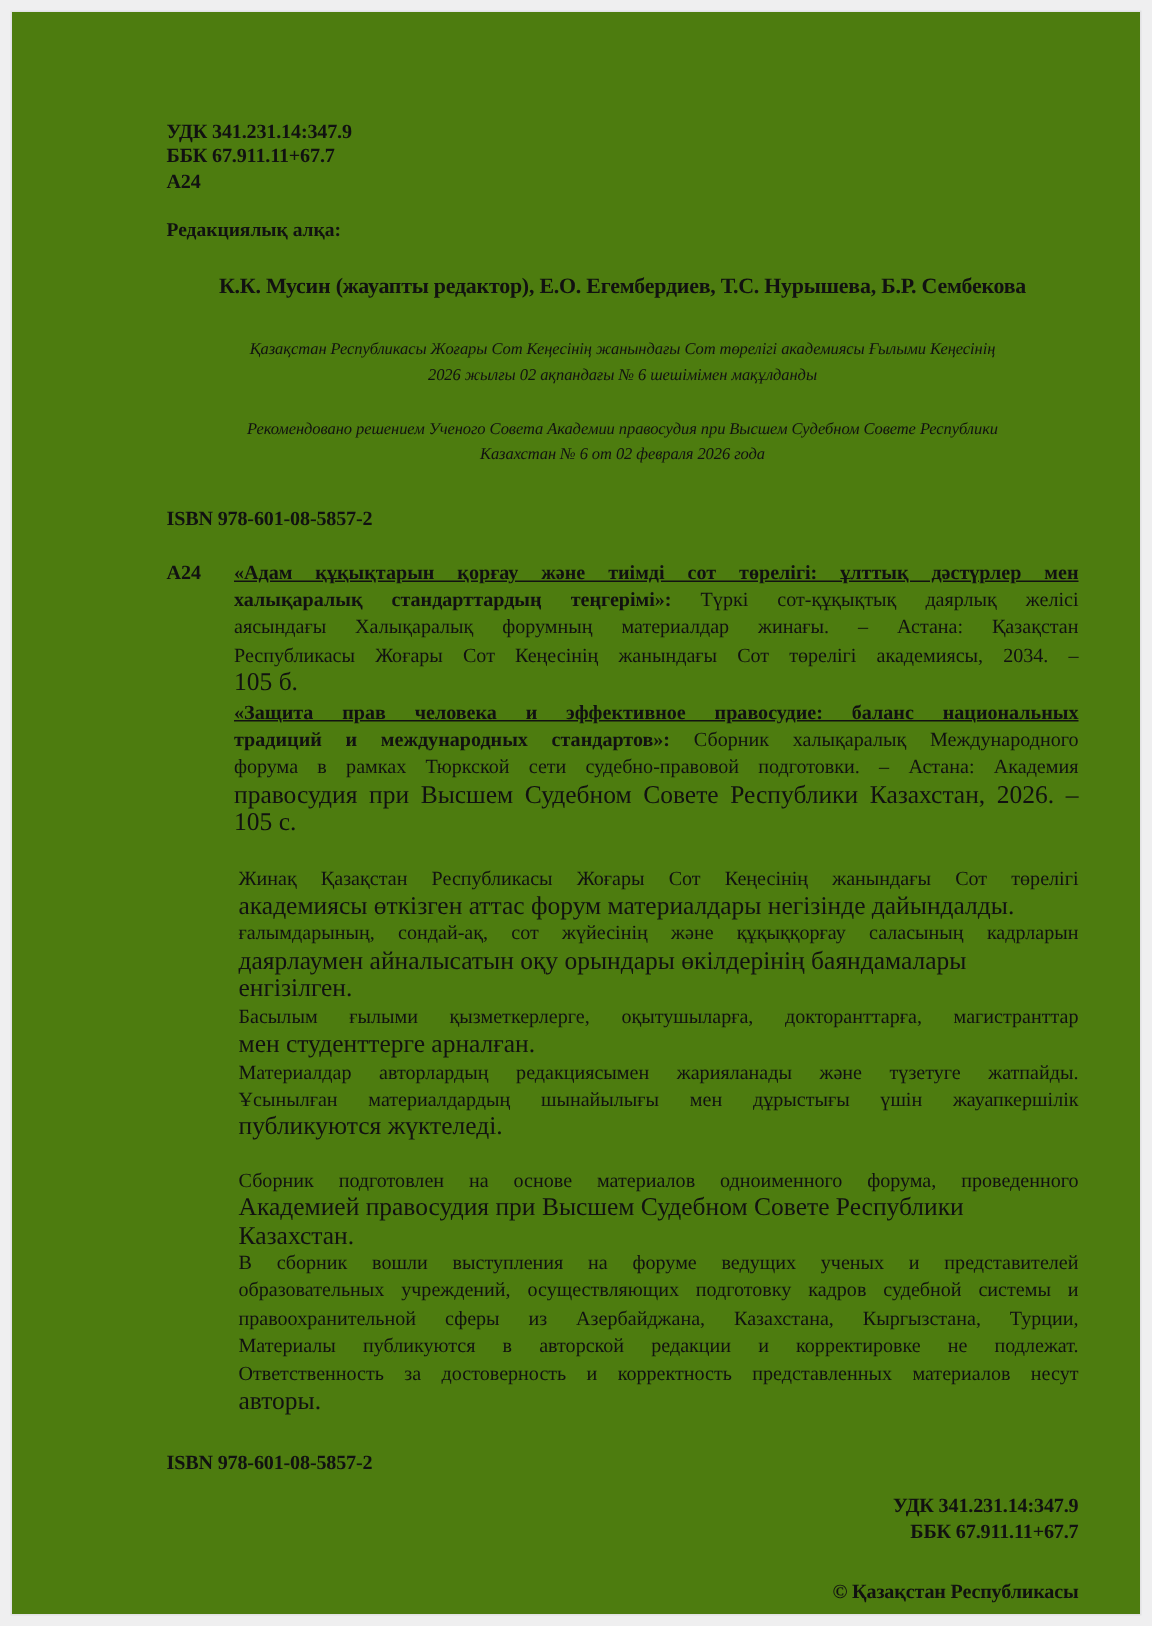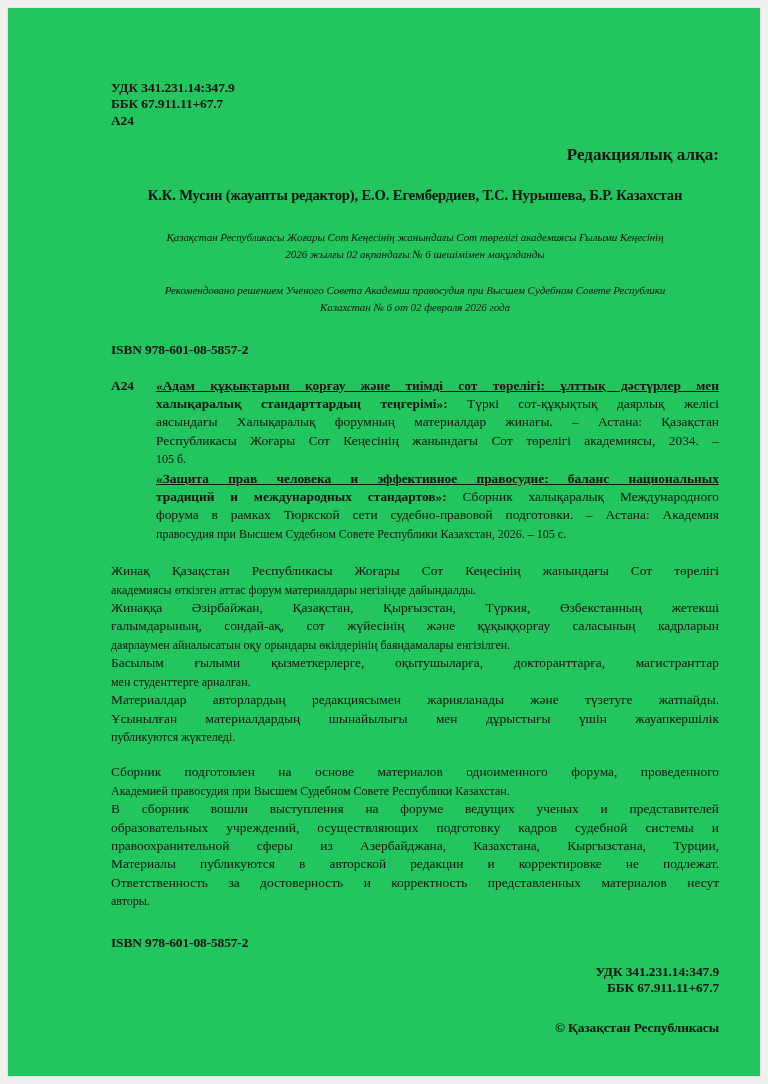--- a/index.html
+++ b/index.html
@@ -15,21 +15,21 @@
     color: #111111;
     overflow: hidden;
   }
 
   .page-canvas {
     position: absolute;
     left: 8px;
     top: 8px;
     width: 752px;
     height: 1068px;
-    background: #22c55e;
+    background: #4d7c0f;
     box-shadow: 0 0 0 1px #e2e2e3;
   }
 
   .page-body {
     position: absolute;
     left: 103px;
     top: 72px;
     width: 608px;
   }
 
@@ -46,22 +46,22 @@
   .codes .ln {
     font-weight: bold;
     font-size: 13.4px;
     line-height: 16.4px;
     letter-spacing: -0.1px;
   }
 
   .board-heading {
     margin-top: 16px;
     font-weight: bold;
-    font-size: 17px;
-    text-align: right;
+    font-size: 13px;
+    text-align: left;
   }
 
   .board-names {
     margin-top: 22px;
     font-weight: bold;
     font-size: 14.6px;
     text-align: center;
     letter-spacing: -0.15px;
   }
 
@@ -108,26 +108,26 @@
     text-align: justify;
     text-align-last: justify;
     white-space: normal;
     font-size: 13.4px;
     line-height: 18.4px;
   }
   .last-line {
     display: block;
     text-align-last: left;
     white-space: normal;
-    font-size: 12px;
-    line-height: 18.4px;
-  }
-
-  
-  .block { margin-top: 19px; }
+    font-size: 17px;
+    line-height: 18.4px;
+  }
+
+  
+  .block { margin-top: 19px; margin-left: 48px; }
   .block.tight { margin-top: 17px; }
   .para {
     font-size: 13.4px;
     line-height: 18.4px;
   }
 
   
   .isbn-bottom {
     margin-top: 24px;
     font-weight: bold;
@@ -161,21 +161,21 @@
 <div class="page-canvas">
   <div class="page-body">
 
     <div class="codes">
       <span class="ln">УДК 341.231.14:347.9</span>
       <span class="ln">ББК 67.911.11+67.7</span>
       <span class="ln">А24</span>
     </div>
 
     <div class="board-heading">Редакциялық алқа:</div>
-    <div class="board-names">К.К. Мусин (жауапты редактор), Е.О. Егембердиев, Т.С. Нурышева, Б.Р. Казахстан</div>
+    <div class="board-names">К.К. Мусин (жауапты редактор), Е.О. Егембердиев, Т.С. Нурышева, Б.Р. Сембекова</div>
 
     <div class="approval">
       <span class="ln">Қазақстан Республикасы Жоғары Сот Кеңесінің жанындағы Сот төрелігі академиясы Ғылыми Кеңесінің</span>
       <span class="ln">2026 жылғы 02 ақпандағы № 6 шешімімен мақұлданды</span>
     </div>
     <div class="approval second">
       <span class="ln">Рекомендовано решением Ученого Совета Академии правосудия при Высшем Судебном Совете Республики</span>
       <span class="ln">Казахстан № 6 от 02 февраля 2026 года</span>
     </div>
 
@@ -202,21 +202,20 @@
 
       </div>
     </div>
 
     <div class="block">
       <div class="para">
         <span class="just-line">Жинақ Қазақстан Республикасы Жоғары Сот Кеңесінің жанындағы Сот төрелігі</span>
         <span class="last-line">академиясы өткізген аттас форум материалдары негізінде дайындалды.</span>
       </div>
       <div class="para">
-        <span class="just-line">Жинаққа Әзірбайжан, Қазақстан, Қырғызстан, Түркия, Өзбекстанның жетекші</span>
         <span class="just-line">ғалымдарының, сондай-ақ, сот жүйесінің және құқыққорғау саласының кадрларын</span>
         <span class="last-line">даярлаумен айналысатын оқу орындары өкілдерінің баяндамалары енгізілген.</span>
       </div>
       <div class="para">
         <span class="just-line">Басылым ғылыми қызметкерлерге, оқытушыларға, докторанттарға, магистранттар</span>
         <span class="last-line">мен студенттерге арналған.</span>
       </div>
       <div class="para">
         <span class="just-line">Материалдар авторлардың редакциясымен жарияланады және түзетуге жатпайды.</span>
         <span class="just-line">Ұсынылған материалдардың шынайылығы мен дұрыстығы үшін жауапкершілік</span>

